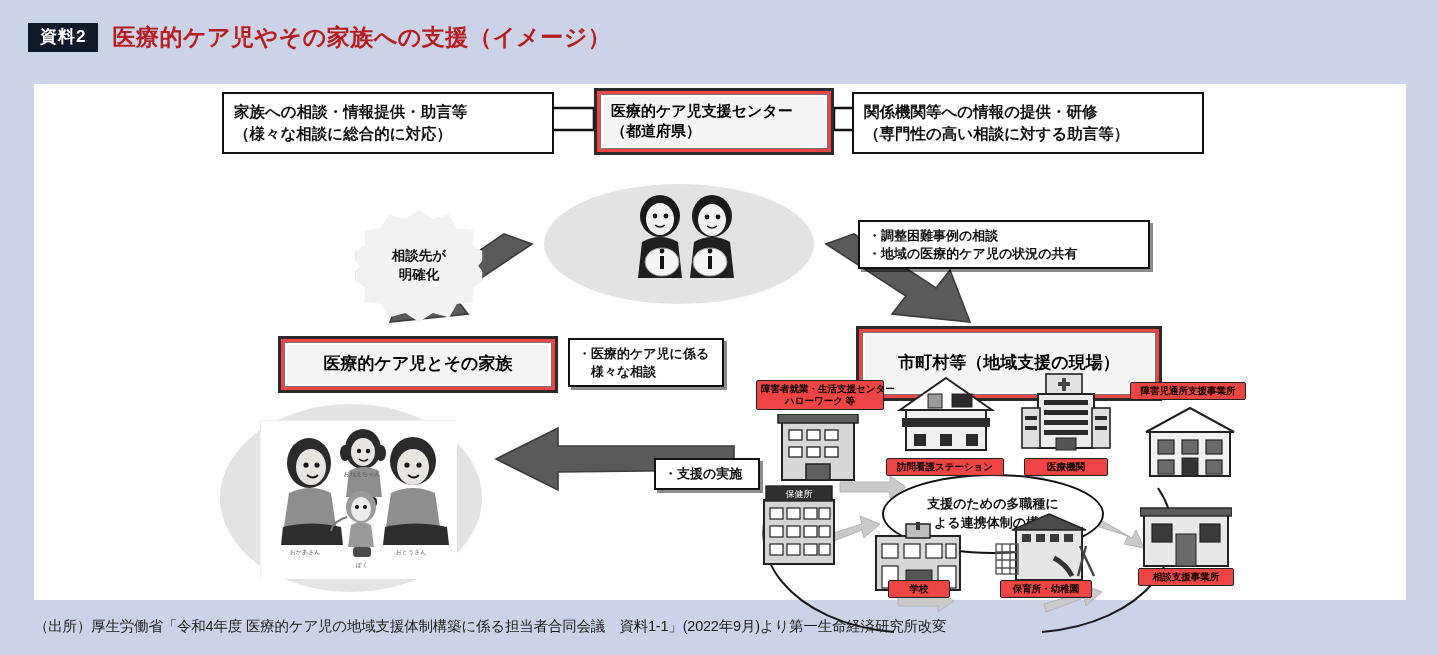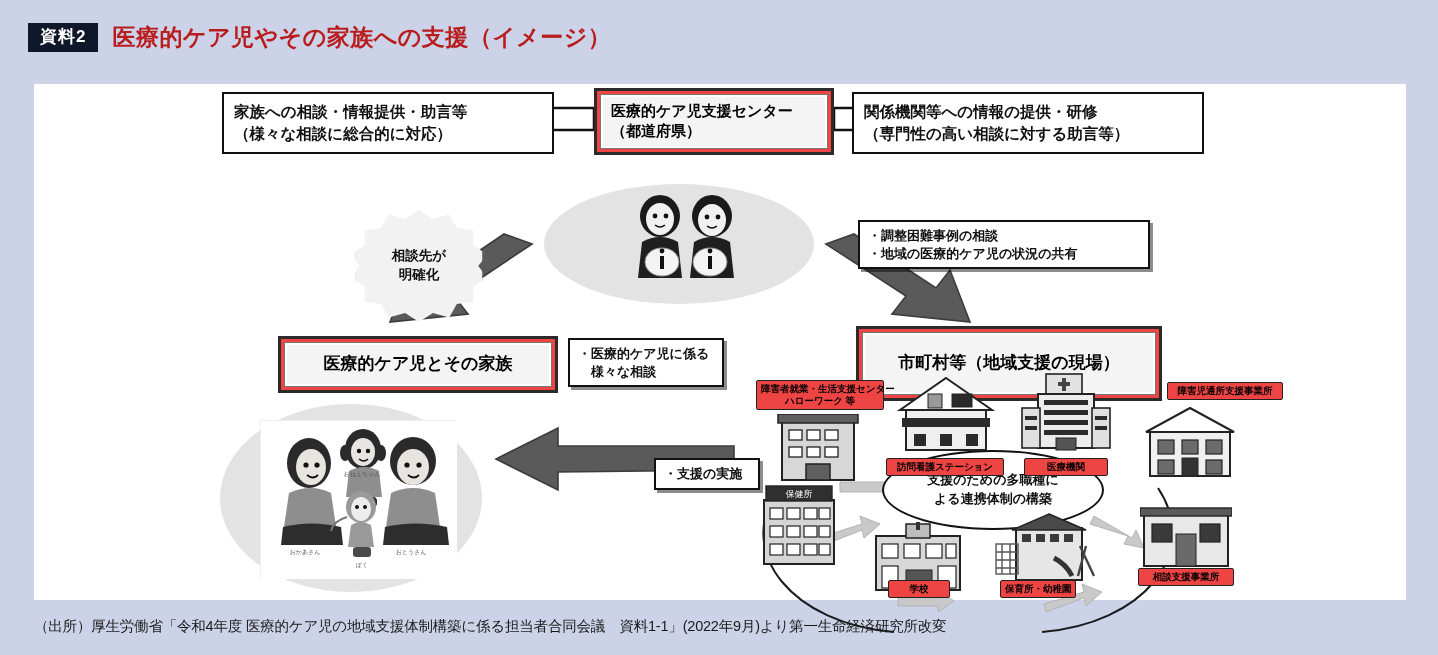--- a/index.html
+++ b/index.html
@@ -75,20 +75,21 @@
   }
 
   
   .bldg { position:absolute; }
 
   .ellipse-text {
     position:absolute; border:2px solid #111; border-radius:50%;
     background:#fff; color:#111; font-weight:bold; font-size:13px;
     display:flex; align-items:center; justify-content:center; text-align:center;
     line-height:1.45;
+    margin-top:24px;
   }
 
   .person { position:absolute; }
 
   .famimg {
     position:absolute; background:#fdfdfd; border:1px solid #efefef;
   }
   .fam-cap { font-size:6px; color:#555; text-align:center; }
 </style>
 </head>
@@ -286,21 +287,21 @@
         </g>
         <rect x="44" y="8" width="4" height="13" fill="#444"></rect>
           <rect x="40" y="12" width="12" height="4" fill="#444"></rect>
         <rect x="38" y="68" width="20" height="12" fill="#555" stroke="#222"></rect>
       </svg>
     </div>
     <div class="pill" style="left:990px; top:374px; width:84px;">
       <div>医療機関</div>
     </div>
 
-    <div class="pill" style="left:1096px; top:298px; width:116px;margin-left:37px;">
+    <div class="pill" style="left:1096px; top:298px; width:116px;">
       <div>障害児通所支援事業所</div>
     </div>
     <div class="bldg" style="left:1106px; top:322px;">
       <svg width="100" height="74" viewBox="0 0 100 74">
         <polygon points="50,2 94,26 6,26" fill="#fff" stroke="#222" stroke-width="2"></polygon>
         <rect x="10" y="26" width="80" height="44" fill="#f0f0f0" stroke="#222" stroke-width="2"></rect>
         <g fill="#6b6b6b" stroke="#222" stroke-width="1.2">
           <rect x="18" y="34" width="16" height="14"></rect>
             <rect x="42" y="34" width="16" height="14"></rect>
             <rect x="66" y="34" width="16" height="14"></rect>
@@ -379,21 +380,21 @@
             <rect x="70" y="22" width="9" height="8"></rect>
           </g>
         <g stroke="#555" stroke-width="1.4" fill="none">
           <rect x="2" y="32" width="22" height="30"></rect>
           <path d="M2,40 h22 M2,48 h22 M2,56 h22 M8,32 v30 M16,32 v30"></path>
         </g>
         <path d="M86,34 l14,30 M92,34 l-8,30" stroke="#444" stroke-width="2.4" fill="none"></path>
         <path d="M60,46 q12,6 18,18" stroke="#333" stroke-width="5" fill="none"></path>
       </svg>
     </div>
-    <div class="pill" style="left:966px; top:496px; width:76px;">
+    <div class="pill" style="left:966px; top:496px; width:92px;">
       <div>保育所・幼稚園</div>
     </div>
 
     <div class="famimg" style="left:226px; top:336px; width:196px; height:158px;">
       <svg width="196" height="158" viewBox="0 0 196 158">
         <rect width="196" height="158" fill="#fff"></rect>
 
         <g>
           <ellipse cx="48" cy="42" rx="22" ry="25" fill="#2a2a2a"></ellipse>
           <ellipse cx="50" cy="46" rx="15" ry="18" fill="#e8e4df"></ellipse>

